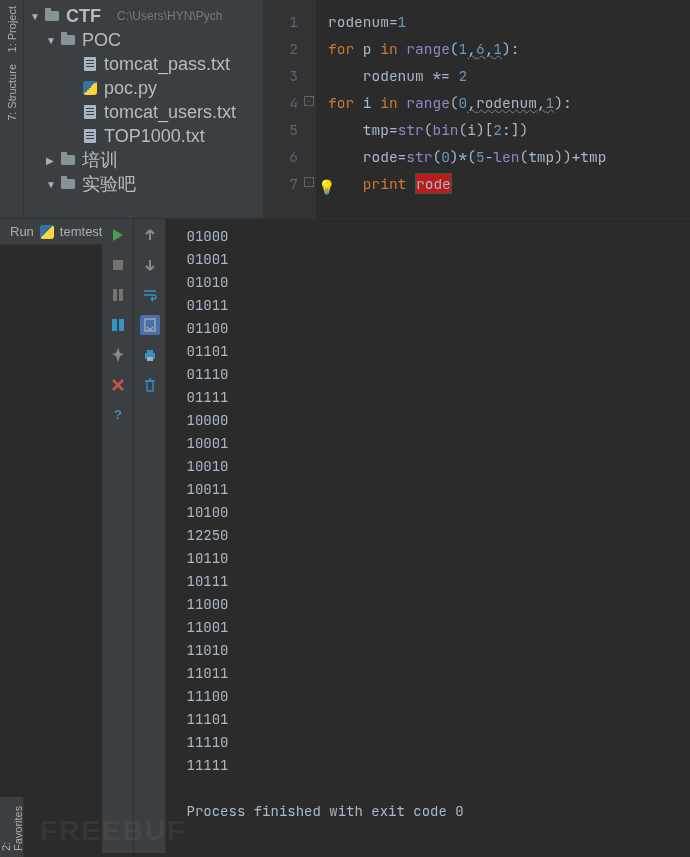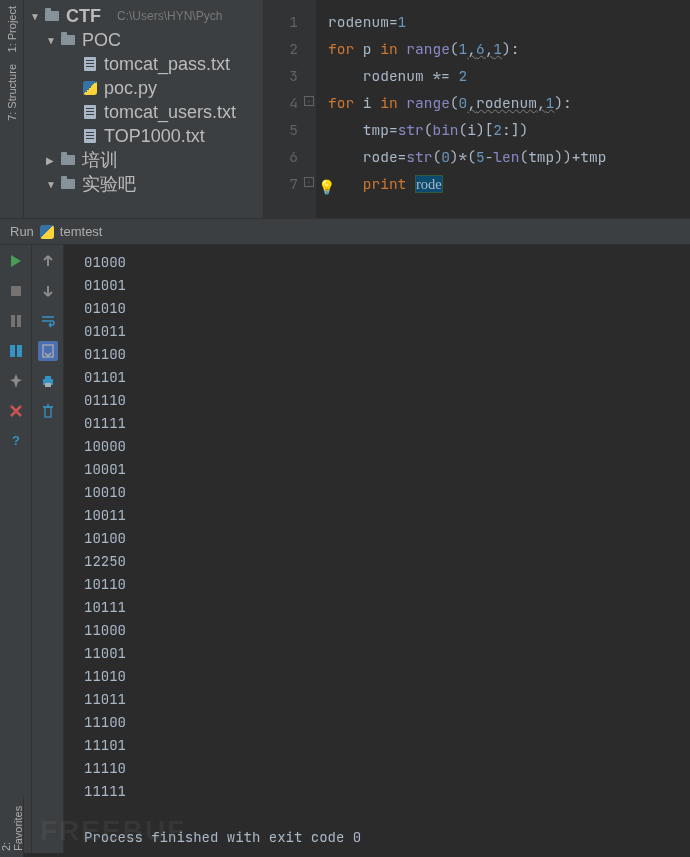--- a/index.html
+++ b/index.html
@@ -73,26 +73,26 @@
 .bulb {
   position:absolute; right:-20px; top:4px;
   font-size:14px;
 }
 .code-area { padding: 8px 0 0 12px; line-height: 27px; white-space: pre; }
 .kw { color:#cc7832; }
 .id { color:#a9b7c6; }
 .bi { color:#8888c6; }
 .num { color:#6897bb; }
 .op { color:#a9b7c6; }
-.hl { background:#0c4a6e; border:1px solid #32593d;font-family:Liberation Serif, serif; }
+.hl { background:#b91c1c; border:1px solid #32593d; }
 .wavy { text-decoration: underline wavy #808080; text-decoration-thickness:1px; }
 
 .run-panel {
   height: 635px;
-  display: flex; flex-direction: column;
+  display: flex; flex-direction: row;
   border-top: 1px solid #323232;
 }
 .run-header {
   height: 26px; background: #3c3f41;
   display:flex; align-items:center;
   padding-left:10px;
   border-bottom:1px solid #323232;
   color:#adadad; font-size:13px;
 }
 .run-header .py-small { width:14px; height:14px; margin: 0 6px; }

